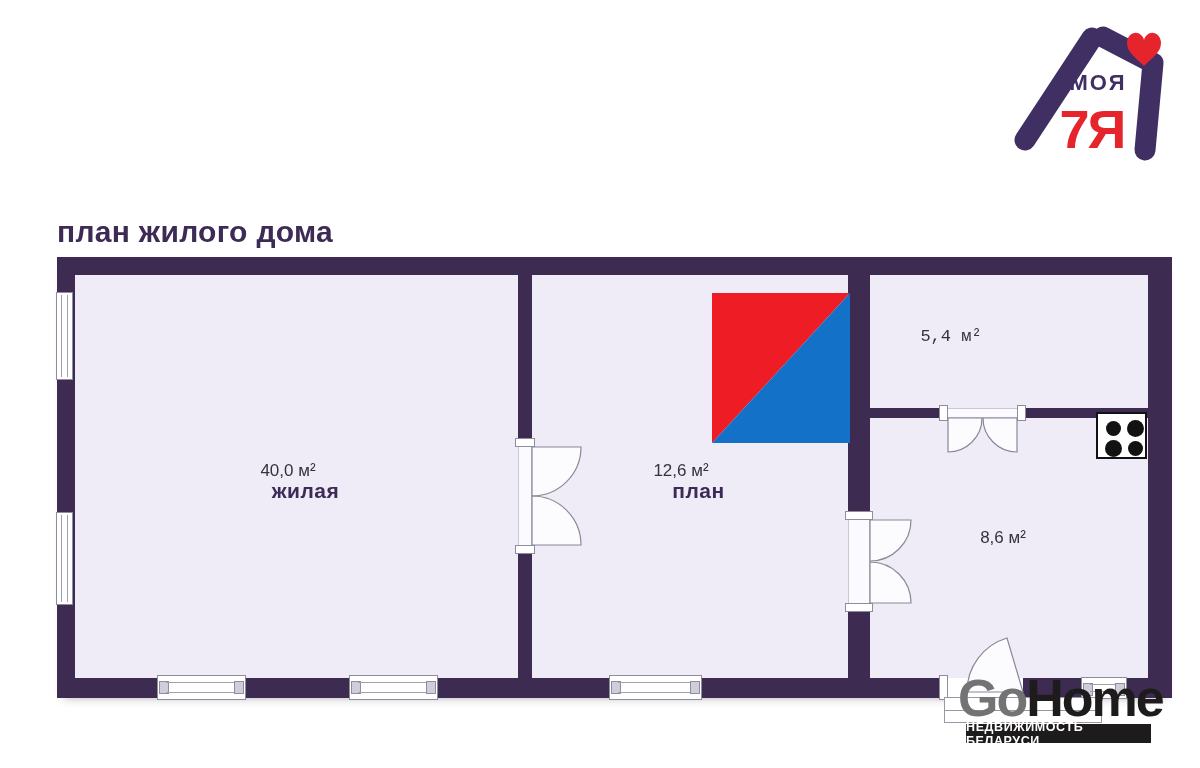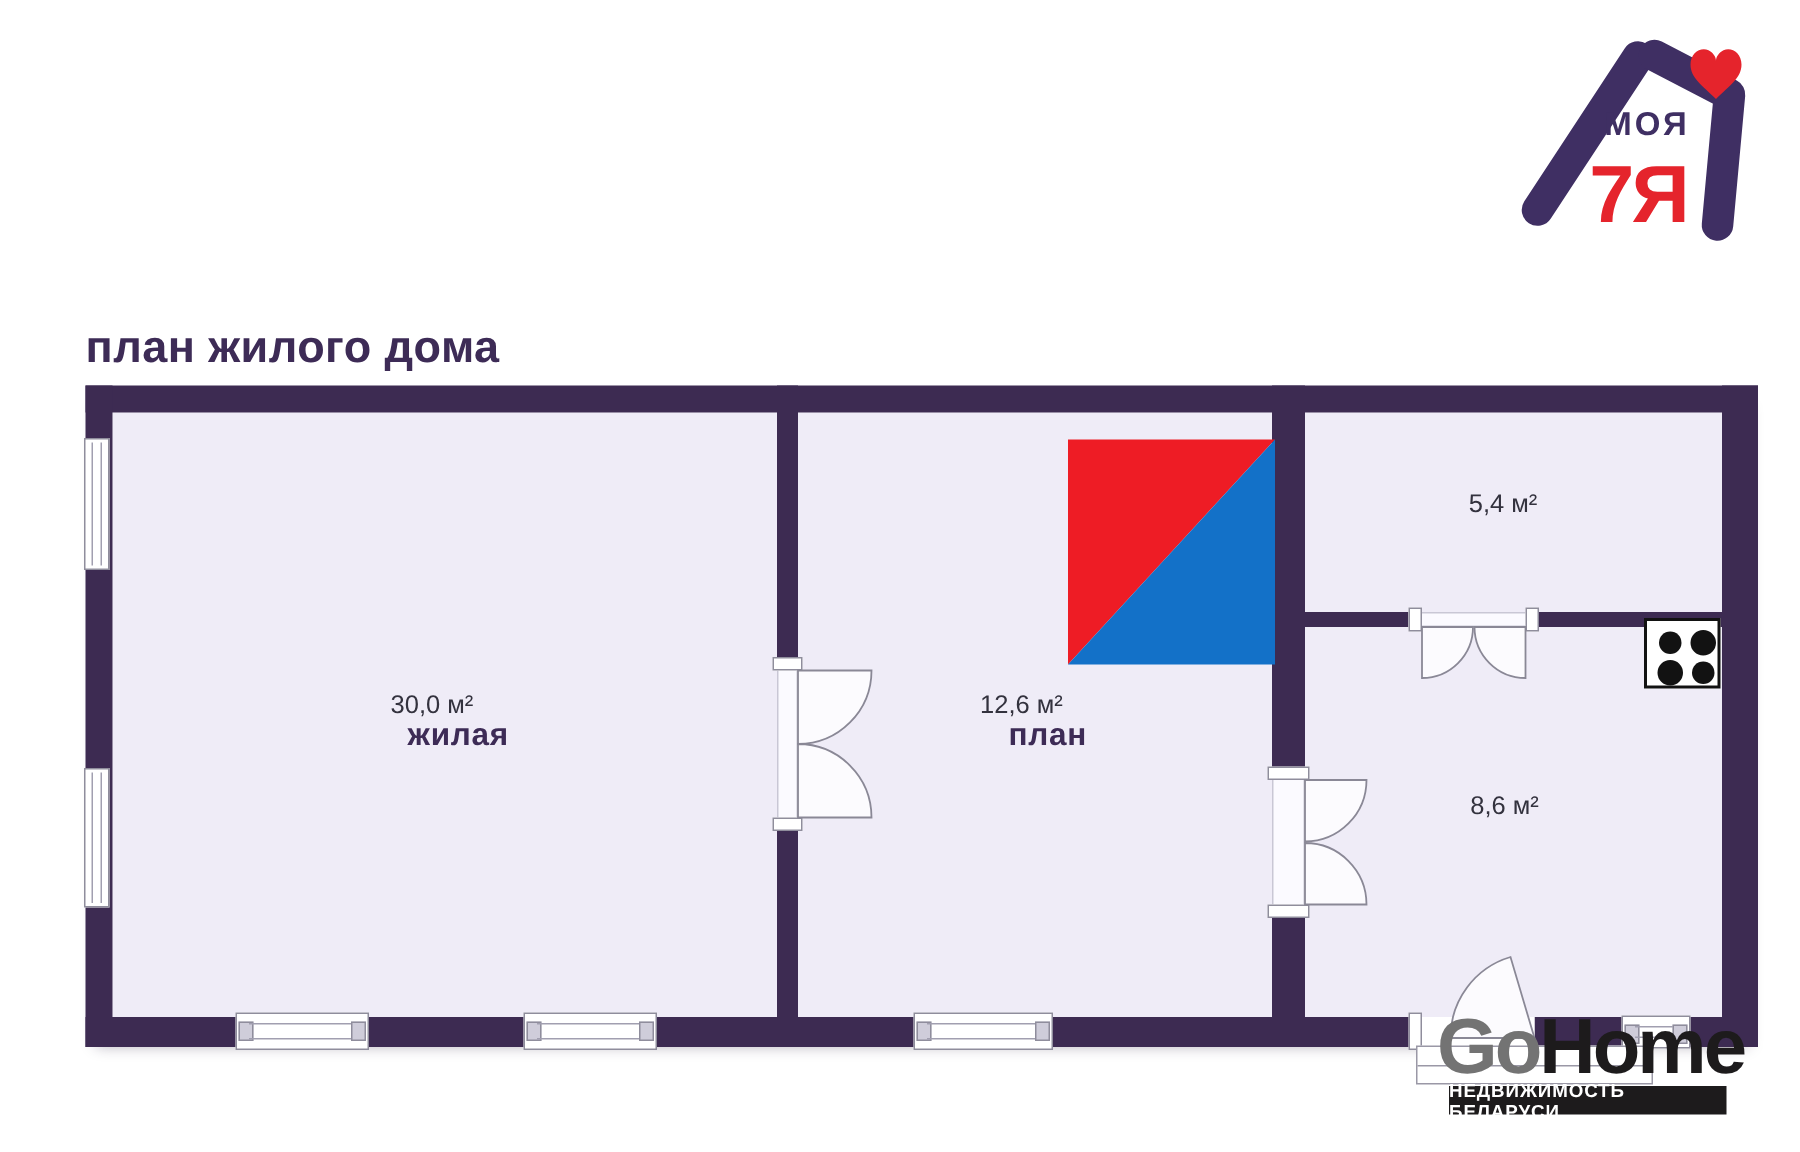--- a/index.html
+++ b/index.html
@@ -79,21 +79,21 @@
   .b4 { left:30px; top:27px; width:15px; height:15px; }
 
   .plan-svg { position:absolute; left:0; top:0; width:1115px; height:441px; }
 
   
   .room-label { position:absolute; transform:translate(-50%,-50%); text-align:center; white-space:nowrap; }
   .room-label .area { font-size:17px; color:#33323e; line-height:19px; }
   .room-label .name { font-size:21px; font-weight:bold; color:#3d2b56; letter-spacing:.5px; line-height:22px;margin-left:35px; }
   .lbl-living  { left:231px; top:224px; }
   .lbl-kitchen { left:624px; top:224px; }
-  .lbl-54      { left:945px; top:79px;  }
+  .lbl-54      { left:894px; top:79px;font-family:Liberation Mono, monospace;  }
   .lbl-86      { left:946px; top:280px; }
 
   
   .porch { position:absolute; left:944px; top:697px; width:158px; height:26px;
            background:#fff; border:1px solid #9a98a6; z-index:2; }
   .porch .step { position:absolute; left:0; right:0; top:12px; border-top:1px solid #9a98a6; }
 
   
   .gohome { position:absolute; left:958px; top:672px; z-index:5; }
   .gohome-text { font-size:52px; font-weight:800; letter-spacing:-2px; line-height:52px; }
@@ -192,21 +192,21 @@
     </svg>
 
     <div class="stove">
       <div class="burner b1"></div>
       <div class="burner b2"></div>
       <div class="burner b3"></div>
       <div class="burner b4"></div>
     </div>
 
     <div class="room-label lbl-living">
-      <div class="area">30,0 м²</div>
+      <div class="area">40,0 м²</div>
       <div class="name">жилая</div>
     </div>
     <div class="room-label lbl-kitchen">
       <div class="area">12,6 м²</div>
       <div class="name">план</div>
     </div>
     <div class="room-label lbl-54">
       <div class="area">5,4 м²</div>
     </div>
     <div class="room-label lbl-86">

